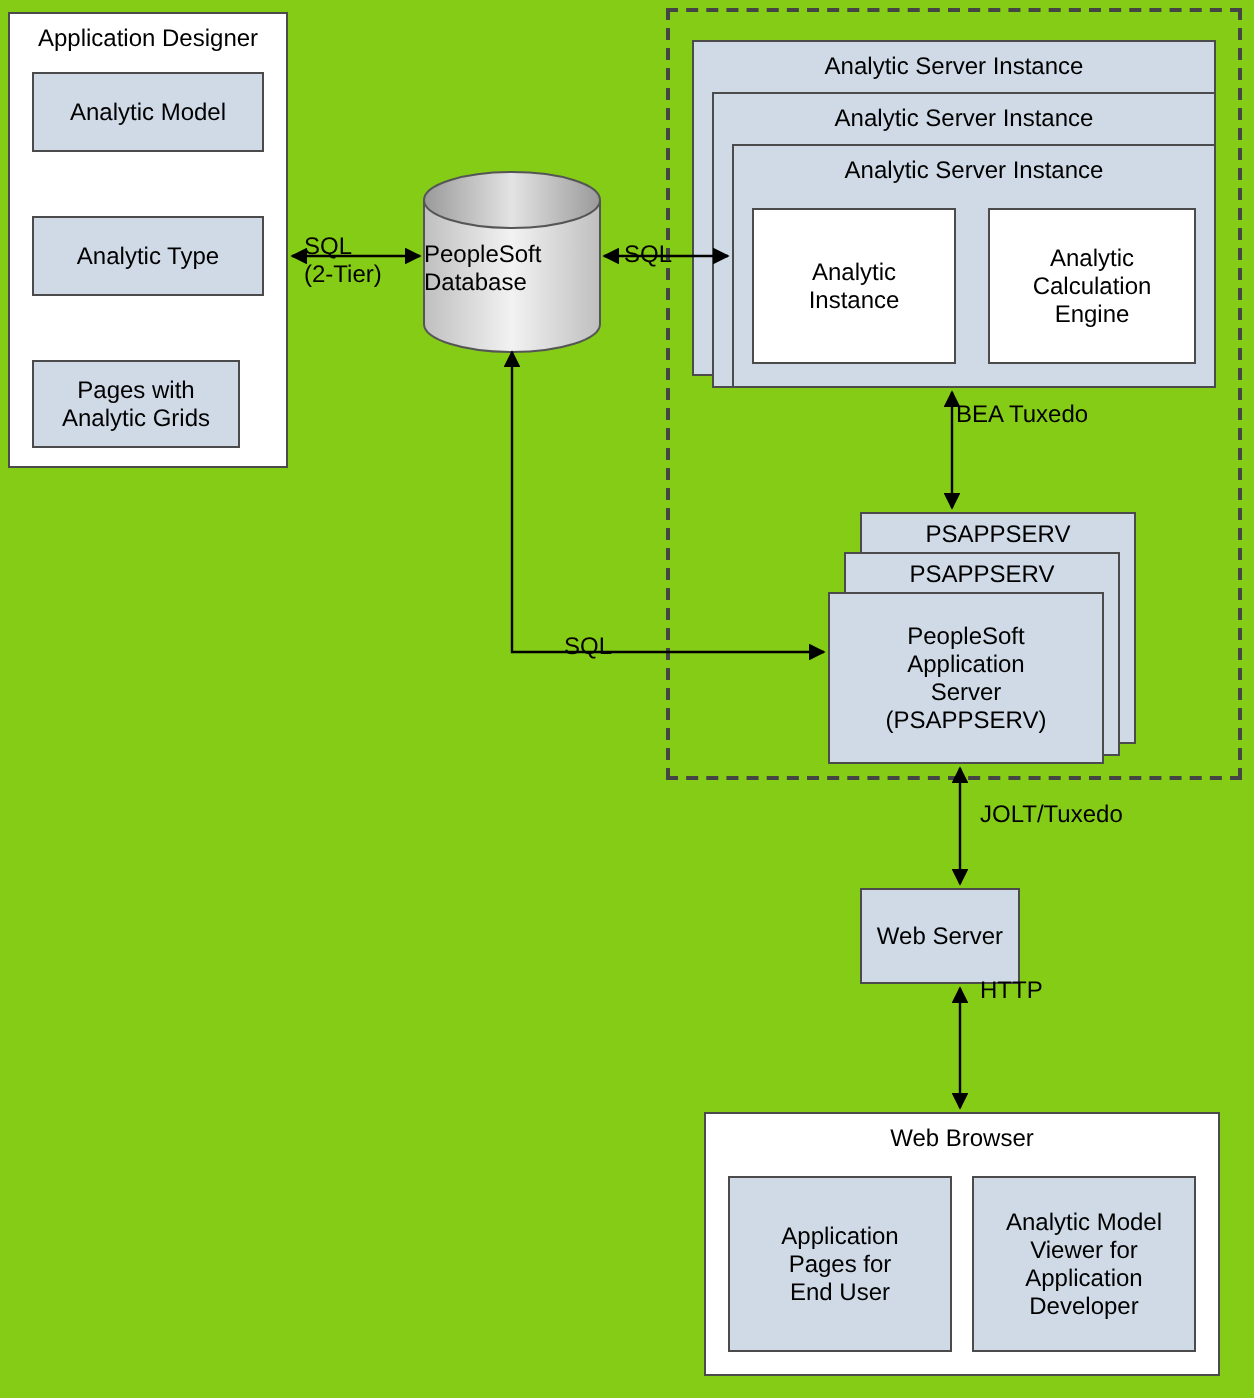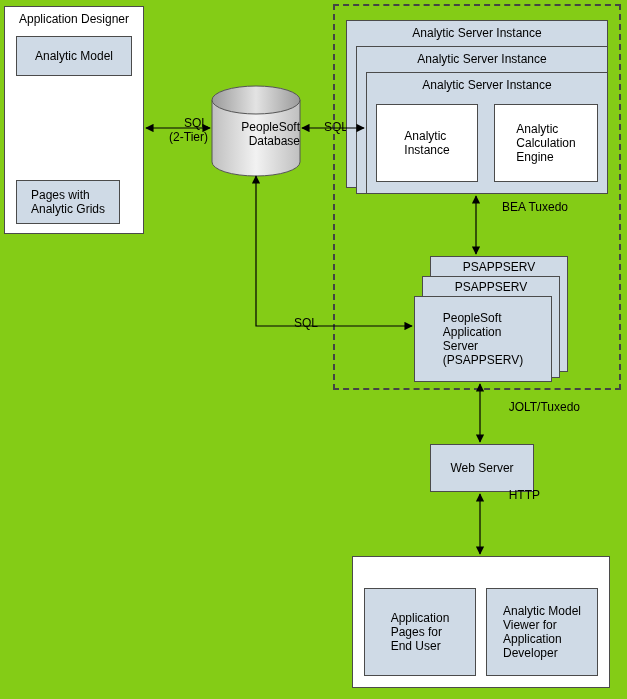--- a/index.html
+++ b/index.html
@@ -1,31 +1,32 @@
 <!DOCTYPE html>
 <html><head>
 <meta charset="utf-8">
 <style>
   html,body{margin:0;padding:0;background:#fff;font-family:Arial,Helvetica,sans-serif;font-size:12px;color:#000}
   .canvas{position:relative;width:627px;height:699px;background:#84cc16}
-  .box{position:absolute;border:1px solid #4b4b4b;box-sizing:border-box;display:flex;align-items:center;justify-content:center;padding:4px}
+  .box{position:absolute;border:1px solid #4b4b4b;box-sizing:border-box;display:flex;align-items:center;justify-content:center;text-align:center;padding:4px}
   .blue{background:#cfdae6}
   .white{background:#fff}
   .title{position:absolute;left:0;right:0;text-align:center}
-  .label{position:absolute;text-align:right}
+  .label{position:absolute;text-align:left}
   svg{position:absolute;top:0;left:0}
 </style>
 </head>
 <body>
 
 <div class="canvas">
 
   <div class="box white" style="left:4px;top:6px;width:140px;height:228px;display:block"></div>
   <div class="title" style="left:4px;top:12px;width:140px">Application Designer</div>
   <div class="box blue" style="left:16px;top:36px;width:116px;height:40px">Analytic Model</div>
+  <div class="box blue" style="left:16px;top:108px;width:116px;height:40px;white-space:pre-line">Analytic Type</div>
   <div class="box blue" style="left:16px;top:180px;width:104px;height:44px;white-space:pre-line">Pages with
 Analytic Grids</div>
 
   <svg width="627" height="699">
     <defs>
       <linearGradient id="cylTop" x1="0" y1="0" x2="1" y2="0">
         <stop offset="0%" stop-color="#9a9a9a"></stop>
           <stop offset="50%" stop-color="#e3e3e3"></stop>
           <stop offset="100%" stop-color="#9a9a9a"></stop>
       </linearGradient>
@@ -71,25 +72,26 @@
   <div class="box blue" style="left:422px;top:276px;width:138px;height:102px;display:block"></div>
   <div class="title" style="left:422px;top:280px;width:138px">PSAPPSERV</div>
 
   <div class="box blue" style="left:414px;top:296px;width:138px;height:86px;white-space:pre-line">PeopleSoft
 Application
 Server
 (PSAPPSERV)</div>
 
   <div class="label" style="left:490px;top:400px;width:90px">JOLT/Tuxedo</div>
 
-  <div class="box blue" style="left:430px;top:444px;width:104px;height:48px">Web Server</div>
+  <div class="box blue" style="left:430px;top:444px;width:80px;height:48px">Web Server</div>
 
   <div class="label" style="left:490px;top:488px;width:50px">HTTP</div>
 
   <div class="box white" style="left:352px;top:556px;width:258px;height:132px;display:block"></div>
+  <div class="title" style="left:352px;top:562px;width:258px">Web Browser</div>
   <div class="box blue" style="left:364px;top:588px;width:112px;height:88px;white-space:pre-line">Application
 Pages for
 End User</div>
   <div class="box blue" style="left:486px;top:588px;width:112px;height:88px;white-space:pre-line">Analytic Model
 Viewer for
 Application
 Developer</div>
 
   <svg width="627" height="699">
     <defs>

